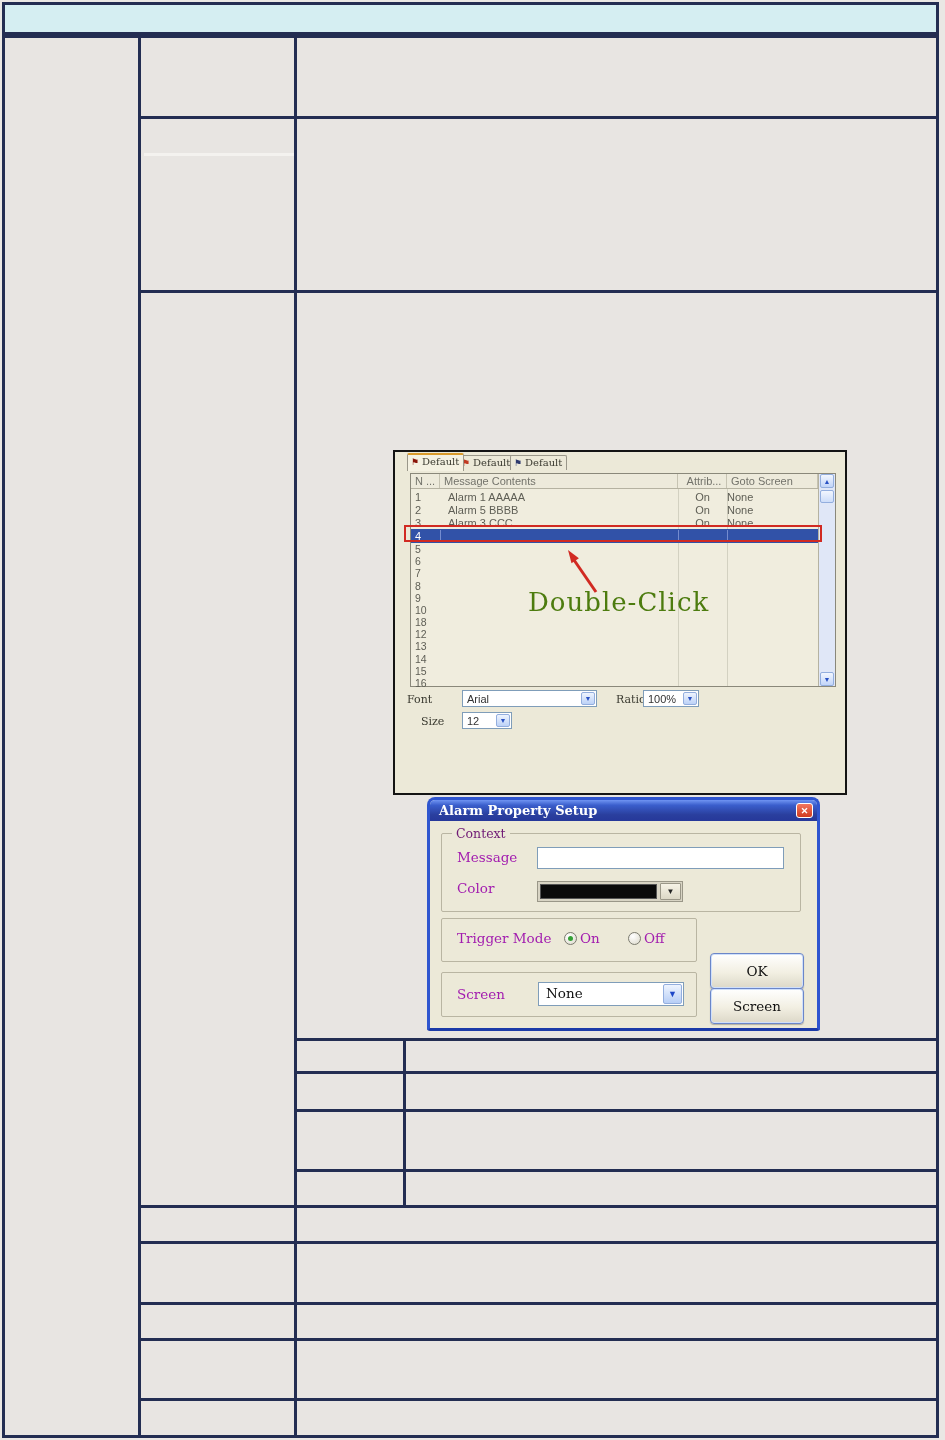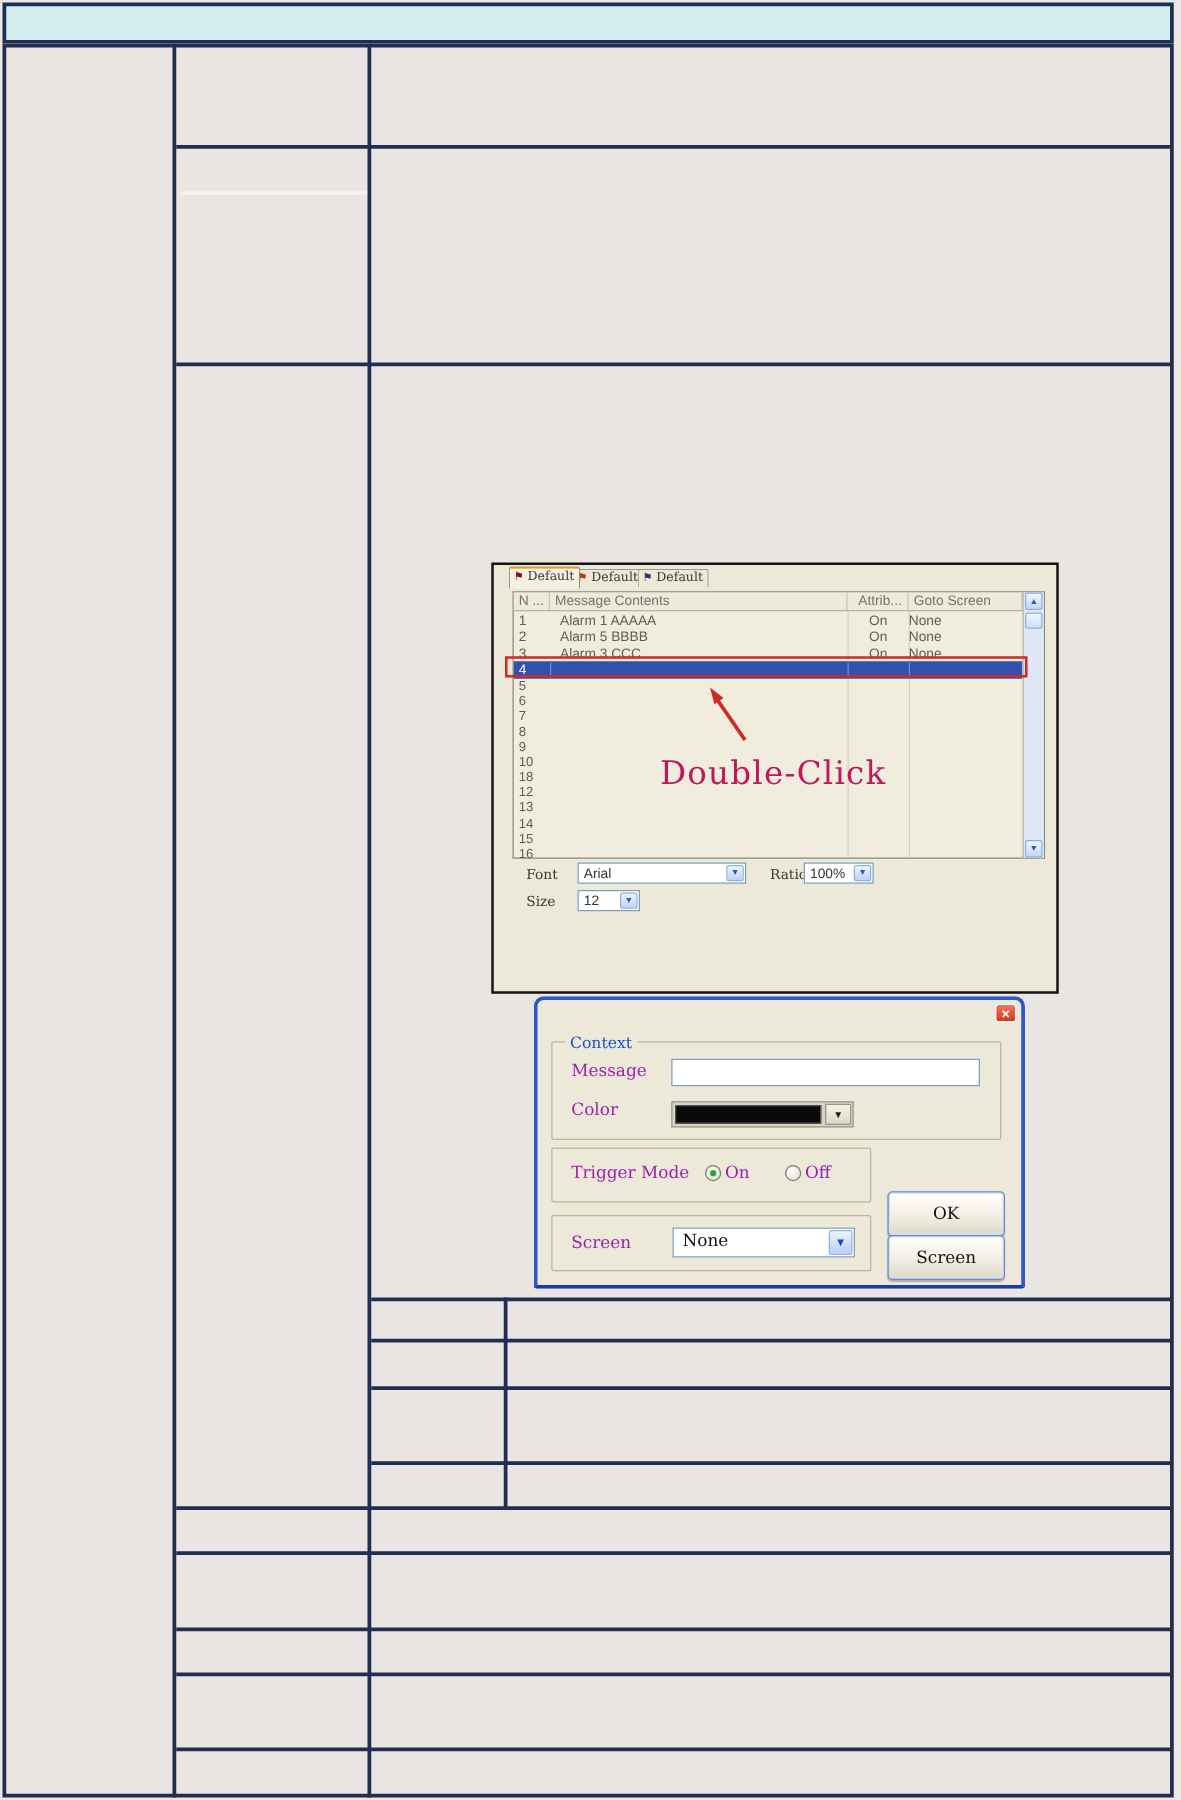--- a/index.html
+++ b/index.html
@@ -43,34 +43,34 @@
         display:flex;align-items:center;justify-content:center}
   .sthumb{position:absolute;left:1px;right:1px;top:16px;height:13px;border:1px solid #93aede;
           border-radius:2px;background:linear-gradient(180deg,#f2f6fe,#cdddf9)}
   .redrect{position:absolute;left:9px;top:73px;width:418px;height:17px;border:2px solid #d12a22;z-index:5}
   .slabel{position:absolute;font:11px "DejaVu Serif",serif;color:#3a3a30}
   .combo{position:absolute;background:#fff;border:1px solid #7f9db9;height:17px}
   .combo .val{position:absolute;left:4px;top:2px;font-size:11px;color:#333}
   .combo .btn{position:absolute;right:1px;top:1px;bottom:1px;width:14px;
               background:linear-gradient(180deg,#eef4fe,#bdd2f7);border:1px solid #93aede;
               border-radius:2px;color:#2a52c4;font-size:7px;display:flex;align-items:center;justify-content:center}
-  .dblclick{position:absolute;left:133px;top:152px;font:26px "DejaVu Serif",serif;color:#be185d;letter-spacing:1px}
+  .dblclick{position:absolute;left:133px;top:135px;font:26px "DejaVu Serif",serif;color:#4d7c0f;letter-spacing:1px}
 
   
   .shot2{position:absolute;left:427px;top:797px;width:393px;height:234px;background:#ece9d8;
          border:3px solid #2f55cf;border-bottom-color:#1b3aa8;border-radius:8px 8px 3px 3px}
   .titlebar{position:absolute;left:0;top:0;width:387px;height:21px;border-radius:5px 5px 0 0;
             background:linear-gradient(180deg,#6f94f2 0%,#3a5ecc 25%,#2a3f9e 70%,#26389a 100%);
             color:#fff;font:bold 13px "DejaVu Serif",serif;line-height:21px;padding-left:9px}
   .closebtn{position:absolute;right:4px;top:3px;width:17px;height:15px;border:1px solid #fff;
             border-radius:3px;background:linear-gradient(180deg,#f2775f,#cf3b1f);color:#fff;
             font:bold 9px "Liberation Sans",sans-serif;display:flex;align-items:center;justify-content:center}
   .dlabel{position:absolute;font:13.5px "DejaVu Serif",serif;color:#a21caf;white-space:nowrap}
   .group{position:absolute;border:1px solid #b9b5a2;border-radius:2px}
-  .gcaption{position:absolute;font:12.5px "DejaVu Serif",serif;color:#1d4ed8;background:#ece9d8;padding:0 4px}
+  .gcaption{position:absolute;font:12.5px "DejaVu Serif",serif;color:#701a75;background:#ece9d8;padding:0 4px}
   .textinput{position:absolute;background:#fff;border:1px solid #7f9db9}
   .colorcombo{position:absolute;left:107px;top:81px;width:146px;height:21px;border:1px solid #9a9788;
               background:#d8d4c4;display:flex}
   .swatch{flex:1;margin:2px;background:#0a0a0a;border:1px solid #555}
   .dropbtn{width:21px;margin:1px;background:linear-gradient(180deg,#f6f3e6,#dcd8c6);
            border:1px solid #9a9788;border-radius:1px;color:#222;font-size:8px;
            display:flex;align-items:center;justify-content:center}
   .radio{position:absolute;width:13px;height:13px;border:1px solid #7b7b6f;border-radius:50%;
          background:radial-gradient(circle at 35% 30%,#fff,#dcd9ca)}
   .radio.sel::after{content:"";position:absolute;left:3px;top:3px;width:5px;height:5px;
@@ -186,38 +186,41 @@
     </div>
 
     <div class="redrect"></div>
 
     <div class="dblclick">Double-Click</div>
     <svg class="arrow-svg" width="48" height="52" style="left:161px;top:92px">
       <line x1="40" y1="48" x2="18" y2="16" stroke="#d12a22" stroke-width="3"></line>
       <polygon points="12,6 22.9,14.3 15.5,19.3" fill="#d12a22"></polygon>
     </svg>
 
-    <span class="slabel" style="left:26px;top:241px">Font</span>
+    <span class="slabel" style="left:12px;top:241px">Font</span>
     <div class="combo" style="left:67px;top:238px;width:135px">
       <span class="val">Arial</span>
       <span class="btn">▼</span>
     </div>
     <span class="slabel" style="left:221px;top:241px">Ratio</span>
     <div class="combo" style="left:248px;top:238px;width:56px">
       <span class="val">100%</span>
       <span class="btn">▼</span>
     </div>
     <span class="slabel" style="left:26px;top:263px">Size</span>
     <div class="combo" style="left:67px;top:260px;width:50px">
       <span class="val">12</span>
       <span class="btn">▼</span>
     </div>
   </div>
 
   <div class="shot2">
+    <div class="titlebar">
+      <span>Alarm Property Setup</span>
+    </div>
     <div class="closebtn">
       <span>✕</span>
     </div>
 
     <div class="group" style="left:11px;top:33px;width:360px;height:79px"></div>
     <span class="gcaption" style="left:22px;top:26px">Context</span>
 
     <span class="dlabel" style="left:27px;top:49px">Message</span>
     <div class="textinput" style="left:107px;top:47px;width:247px;height:22px">
       <span style="font:13px 'DejaVu Serif',serif;padding-left:4px"></span>

